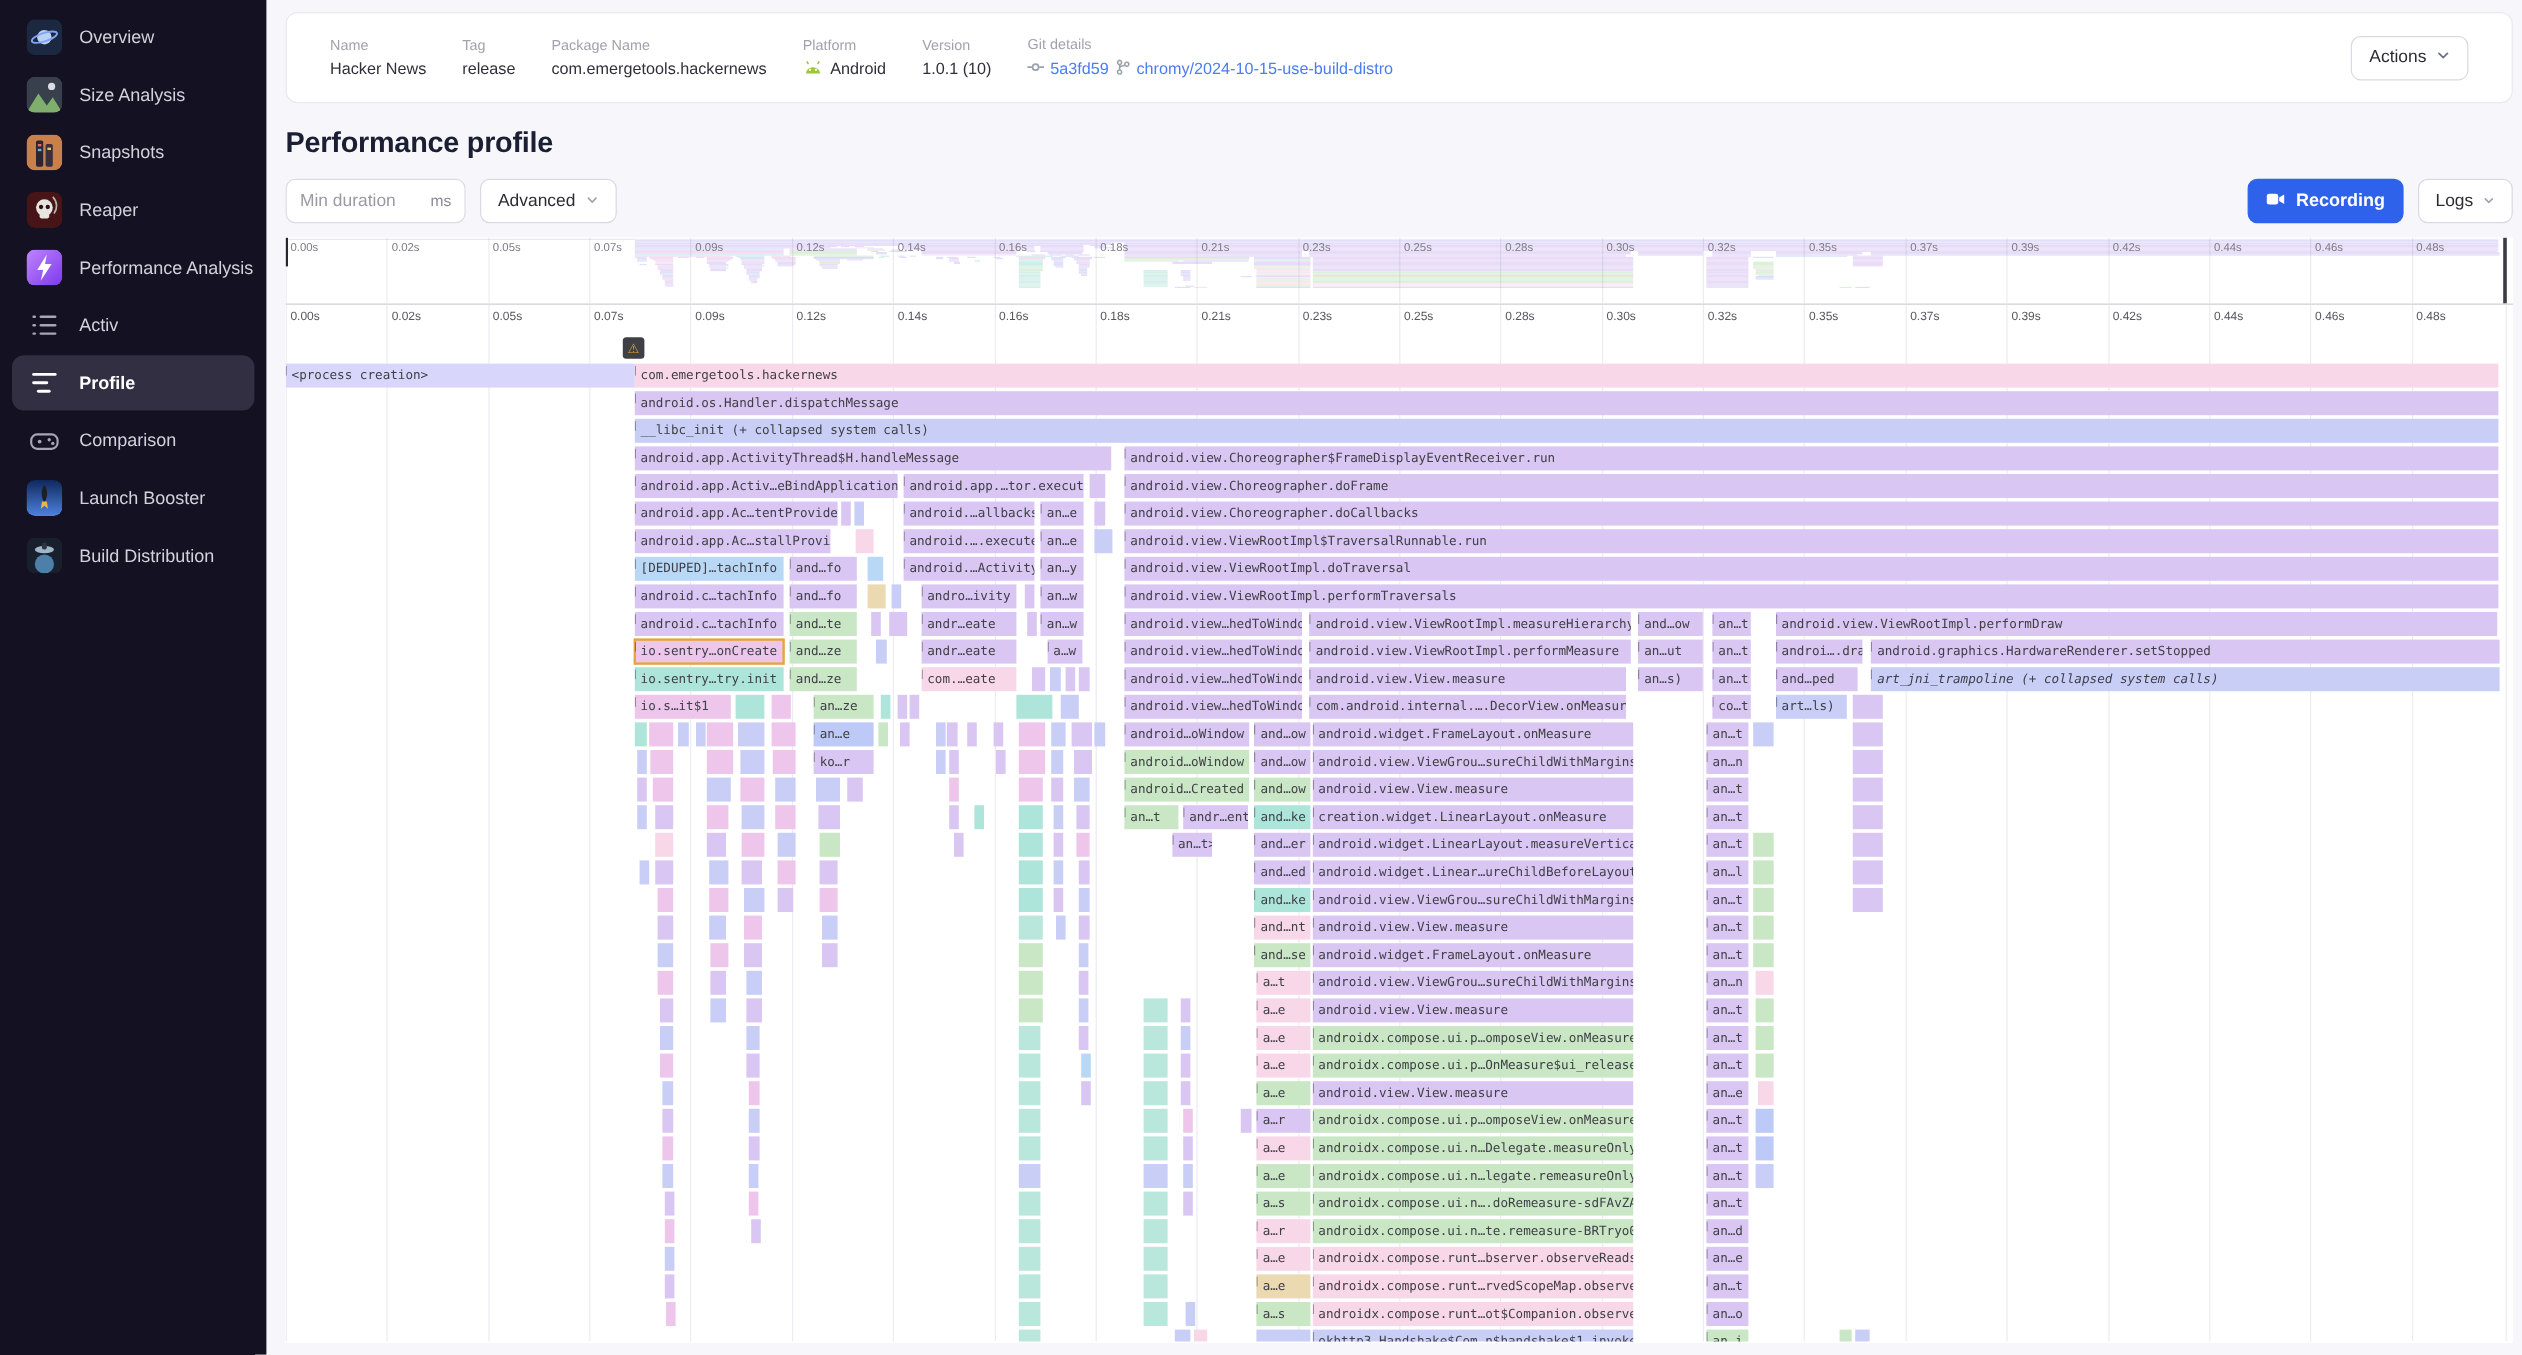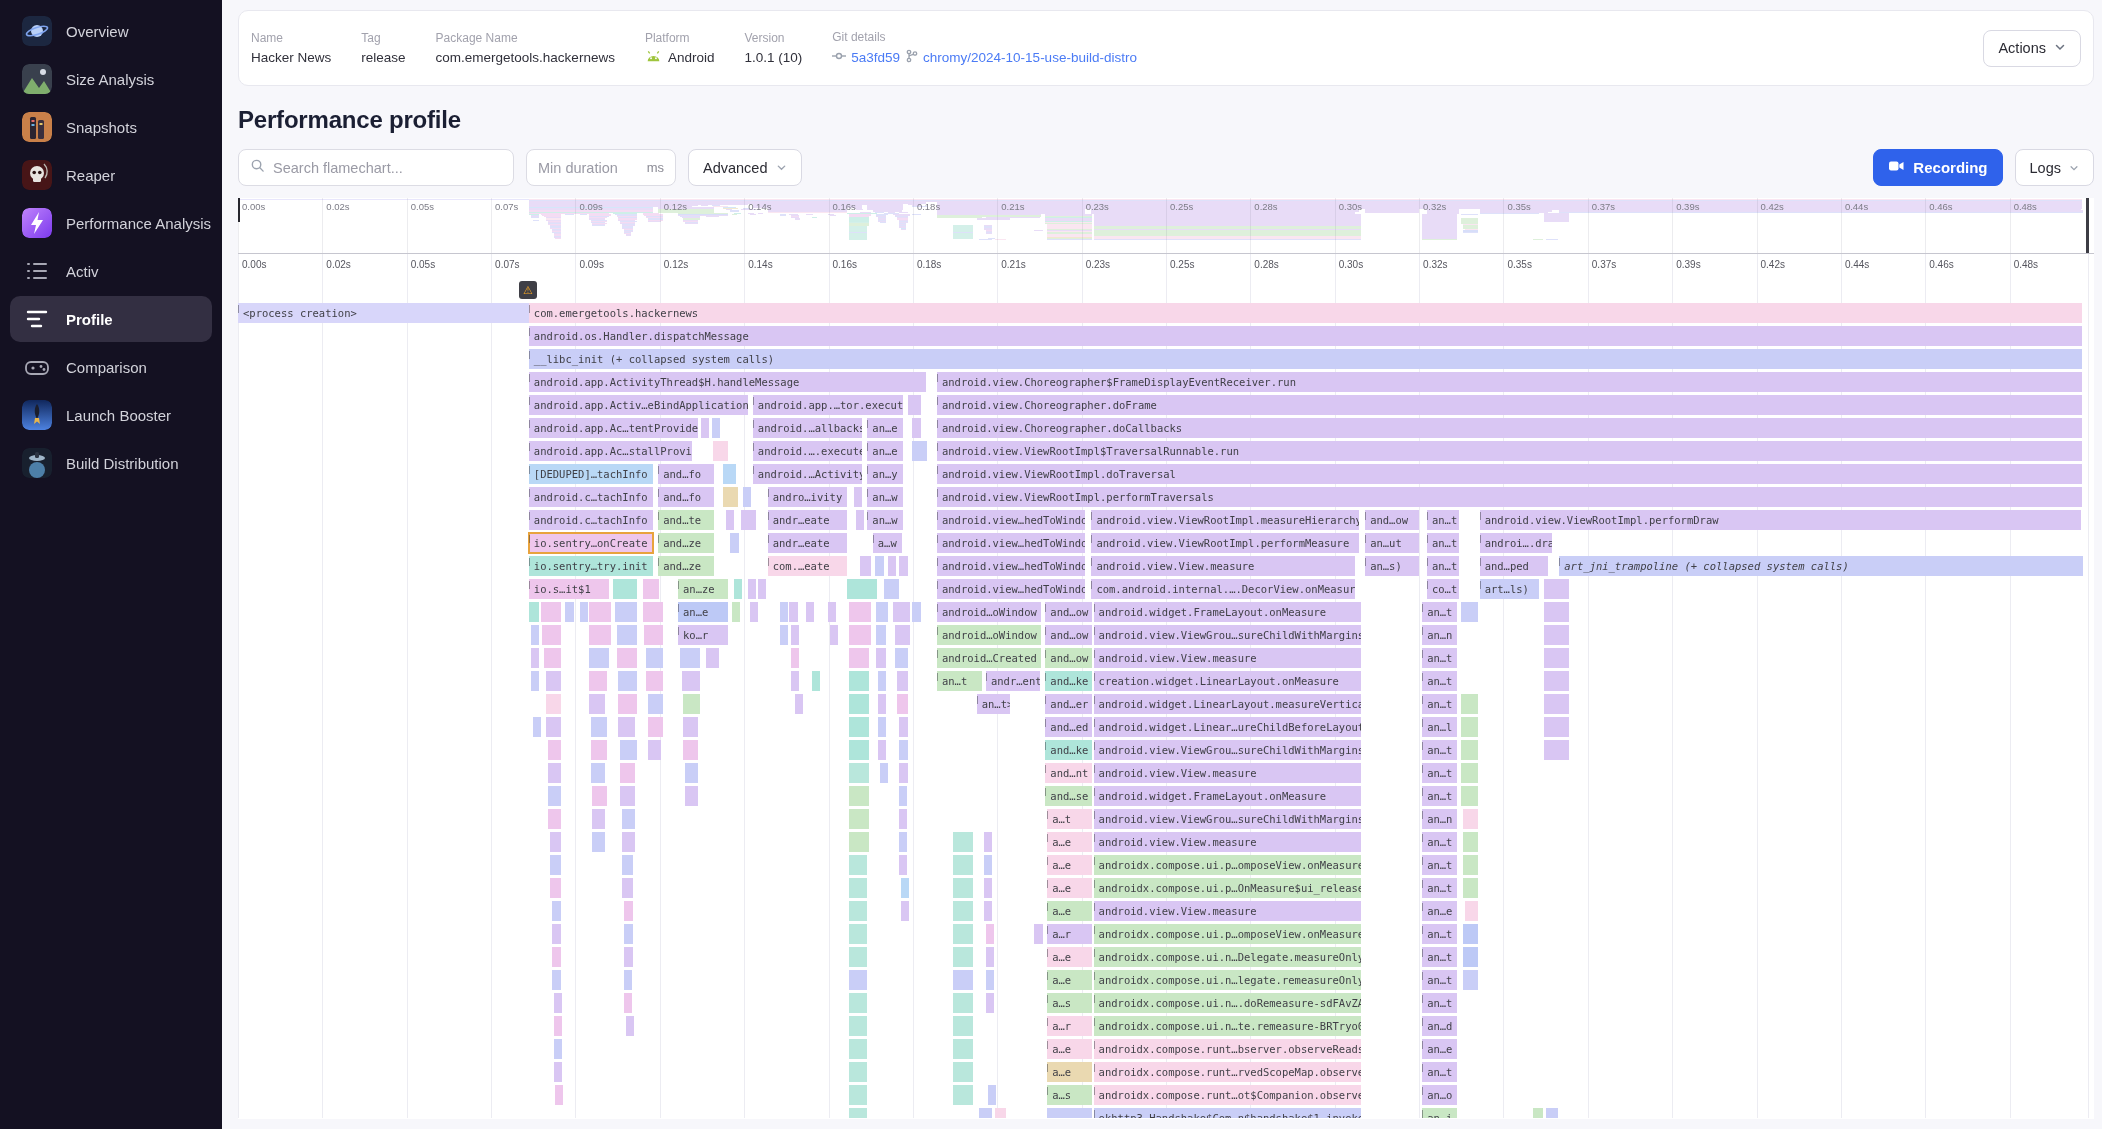--- a/index.html
+++ b/index.html
@@ -11,21 +11,21 @@
   .nav-item { display:flex; align-items:center; gap:14px; padding:8px 12px; margin:2px 10px; border-radius:10px; cursor:pointer; }
   .nav-item.selected { background:#332f42; }
   .nav-label { font-size:15px; color:#d2d2da; white-space:nowrap; }
   .nav-item.selected .nav-label { color:#ffffff; font-weight:700; }
   .nav-icon { width:30px; height:30px; flex:0 0 30px; border-radius:7px; display:flex; align-items:center; justify-content:center; overflow:hidden; }
   .nav-icon.plain { border-radius:0; }
 
   
   .main { position:absolute; left:222px; top:0; width:1880px; height:1129px; padding:10px 8px 0 16px; }
 
-  .header-card { height:76px; background:#ffffff; border:1px solid #e8e8ef; border-radius:10px; display:flex; align-items:center; justify-content:space-between; padding:0 12px; }
+  .header-card { height:76px; background:#ffffff; border:1px solid #e8e8ef; border-radius:10px; display:flex; align-items:center; justify-content:space-between; padding:0 36px; }
   .header-fields { display:flex; align-items:center; gap:30px; }
   .hfield .hlabel { font-size:12px; color:#a2a2ad; margin-bottom:5px; }
   .hfield .hvalue { font-size:13.5px; color:#30303a; display:flex; align-items:center; gap:6px; white-space:nowrap; }
   .git-links { display:flex; gap:22px; }
   .git-link { display:flex; align-items:center; gap:5px; font-size:13.5px; color:#4b7bf5; cursor:pointer; }
   .btn { display:inline-flex; align-items:center; gap:8px; background:#fff; border:1px solid #d9d9e3; border-radius:8px; padding:0 14px; height:37px; font-size:14.5px; color:#2b2b33; cursor:pointer; font-family:"Liberation Sans",sans-serif; }
   .btn.primary { background:#2f62eb; border-color:#2f62eb; color:#fff; font-weight:700; font-size:15px; }
 
   .title-row { margin-top:20px; display:flex; align-items:center; justify-content:space-between; }
   .page-title { font-size:24px; font-weight:700; color:#1b1f33; letter-spacing:-0.2px; }
@@ -267,27 +267,20 @@
               <path d="M2.5 4.5 L6 8 L9.5 4.5" fill="none" stroke="#6b7280" stroke-width="1.5" stroke-linecap="round"></path>
             </svg></span>
       </button>
     </section>
 
     <div class="title-row">
       <h1 class="page-title">Performance profile</h1>
     </div>
 
     <div class="toolbar">
-      <div class="search-box">
-        <span><svg width="15" height="15" viewBox="0 0 16 16">
-              <circle cx="7" cy="7" r="4.5" fill="none" stroke="#9ca3af" stroke-width="1.5"></circle>
-              <line x1="10.5" y1="10.5" x2="14" y2="14" stroke="#9ca3af" stroke-width="1.5" stroke-linecap="round"></line>
-            </svg></span>
-        <input type="text" placeholder="Search flamechart..." style="">
-      </div>
       <div class="duration-box">
         <input type="text" placeholder="Min duration" style="">
         <span class="unit">ms</span>
       </div>
       <button class="btn">
         <span>Advanced</span>
         <span><svg width="11" height="11" viewBox="0 0 12 12">
               <path d="M2.5 4.5 L6 8 L9.5 4.5" fill="none" stroke="#9ca3af" stroke-width="1.5" stroke-linecap="round"></path>
             </svg></span>
       </button>
@@ -897,20 +890,21 @@
               <div class="seg lab hl" title="io.sentry…onCreate" style="left: 15.67%; width: 6.7%; background: rgb(238, 198, 236);">io.sentry…onCreate</div>
               <div class="seg lab" title="and…ze" style="left: 22.64%; width: 3%; background: rgb(201, 231, 196);">and…ze</div>
               <div class="seg" style="left: 26.5%; width: 0.5%; background: rgb(201, 206, 247);"></div>
               <div class="seg lab" title="andr…eate" style="left: 28.54%; width: 4.3%; background: rgb(217, 198, 243);">andr…eate</div>
               <div class="seg lab" title="a…w" style="left: 34.2%; width: 1.6%; background: rgb(217, 198, 243);">a…w</div>
               <div class="seg lab" title="android.view…hedToWindow" style="left: 37.66%; width: 8%; background: rgb(217, 198, 243);">android.view…hedToWindow</div>
               <div class="seg lab" title="android.view.ViewRootImpl.performMeasure" style="left: 45.98%; width: 14.4%; background: rgb(217, 198, 243);">android.view.ViewRootImpl.performMeasure</div>
               <div class="seg lab" title="an…ut" style="left: 60.73%; width: 2.9%; background: rgb(217, 198, 243);">an…ut</div>
               <div class="seg lab" title="an…t" style="left: 64.06%; width: 1.7%; background: rgb(217, 198, 243);">an…t</div>
               <div class="seg lab" title="androi….draw" style="left: 66.9%; width: 3.9%; background: rgb(217, 198, 243);">androi….draw</div>
+              <div class="seg lab" title="android.graphics.HardwareRenderer.setStopped" style="left: 71.19%; width: 28.2%; background: rgb(217, 198, 243);">android.graphics.HardwareRenderer.setStopped</div>
             </div>
             <div class="flame-row">
               <div class="seg lab dot" title="io.sentry…try.init" style="left: 15.67%; width: 6.7%; background: rgb(174, 229, 218);">io.sentry…try.init</div>
               <div class="seg lab" title="and…ze" style="left: 22.64%; width: 3%; background: rgb(201, 231, 196);">and…ze</div>
               <div class="seg lab" title="com.…eate" style="left: 28.54%; width: 4.3%; background: rgb(248, 215, 233);">com.…eate</div>
               <div class="seg" style="left: 33.5%; width: 0.6%; background: rgb(217, 198, 243);"></div>
               <div class="seg" style="left: 34.3%; width: 0.5%; background: rgb(201, 206, 247);"></div>
               <div class="seg" style="left: 35%; width: 0.4%; background: rgb(217, 198, 243);"></div>
               <div class="seg" style="left: 35.6%; width: 0.5%; background: rgb(217, 198, 243);"></div>
               <div class="seg lab" title="android.view…hedToWindow" style="left: 37.66%; width: 8%; background: rgb(217, 198, 243);">android.view…hedToWindow</div>

